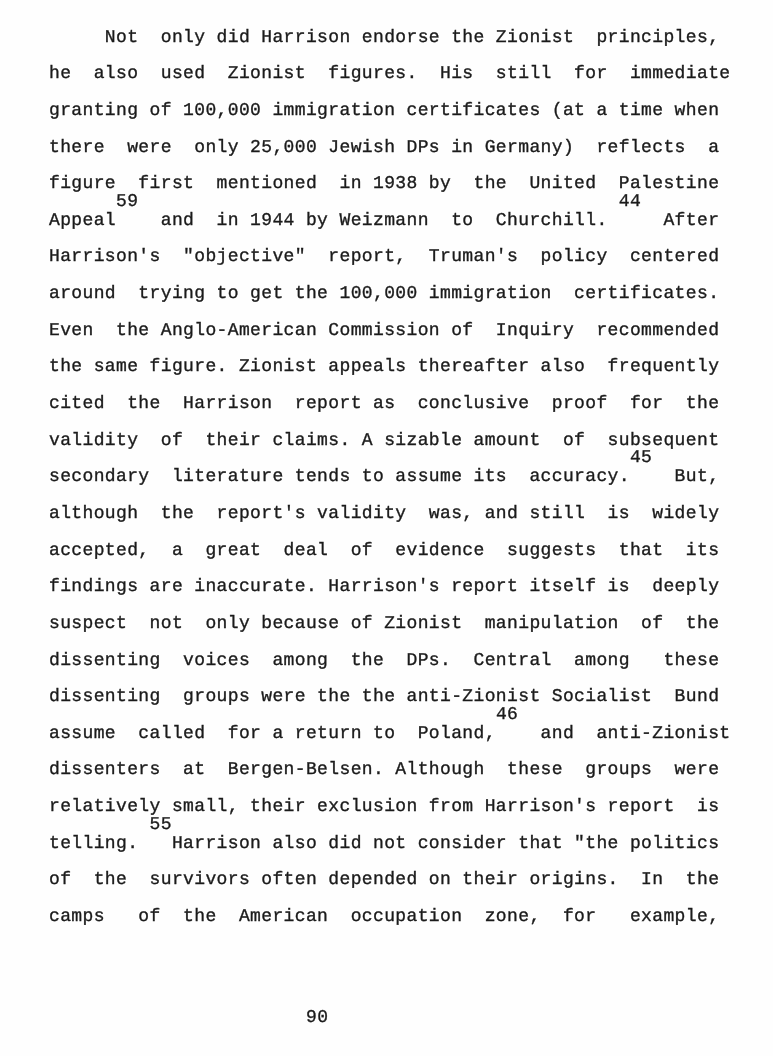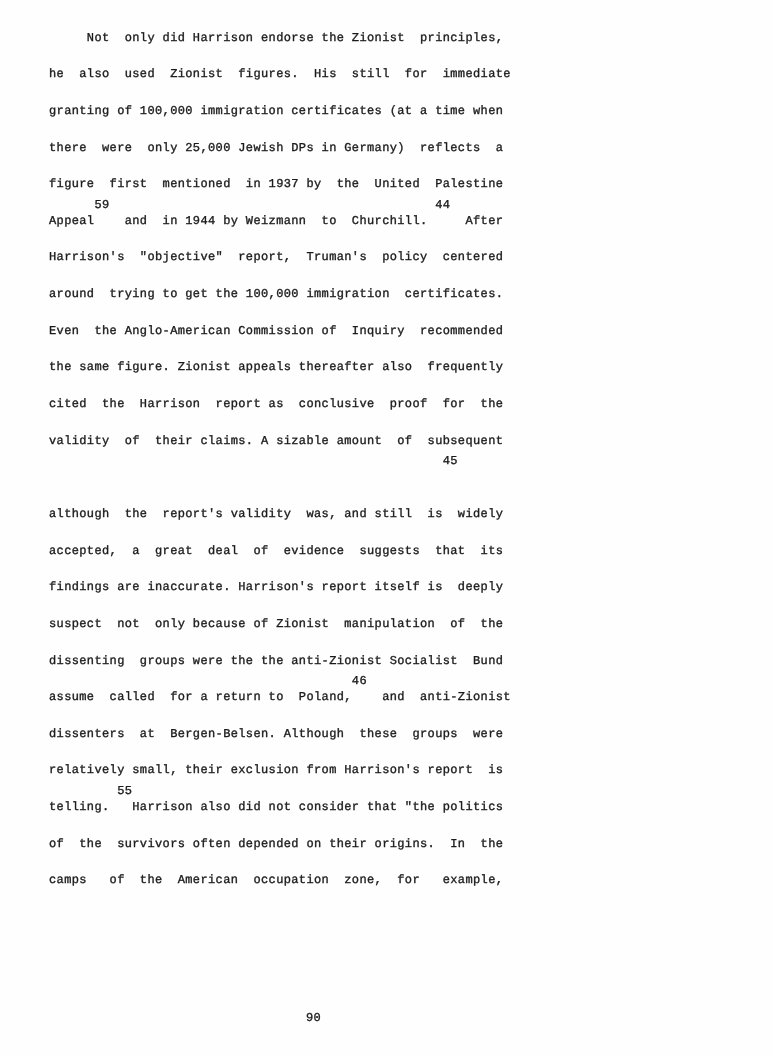--- a/index.html
+++ b/index.html
@@ -6,21 +6,21 @@
     margin: 0;
     padding: 0;
     background: #ffffff;
   }
   .page {
     position: relative;
     width: 773px;
     height: 1056px;
     overflow: hidden;
     font-family: "Liberation Mono", "DejaVu Sans Mono", monospace;
-    font-size: 12px;
+    font-size: 18px;
     letter-spacing: 0.37px;
     -webkit-text-stroke: 0.35px currentColor;
     text-rendering: geometricPrecision;
   }
   .text-block {
     position: absolute;
     left: 49px;
     top: 11px;
     width: 672px;
   }
@@ -53,33 +53,34 @@
 </style>
 </head>
 <body>
 
 <div class="page" style="color: rgb(27, 27, 27); background: rgb(254, 254, 254);">
   <div class="text-block" id="lines">
       <div class="line"><span class="main">     Not  only did Harrison endorse the Zionist  principles,</span></div>
       <div class="line"><span class="main">he  also  used  Zionist  figures.  His  still  for  immediate</span></div>
       <div class="line"><span class="main">granting of 100,000 immigration certificates (at a time when</span></div>
       <div class="line"><span class="main">there  were  only 25,000 Jewish DPs in Germany)  reflects  a</span></div>
-      <div class="line"><span class="main">figure  first  mentioned  in 1937 by  the  United  Palestine</span></div>
+      <div class="line"><span class="main">figure  first  mentioned  in 1938 by  the  United  Palestine</span></div>
       <div class="line"><div class="sup">      <span>59</span>                                           <span>44</span></div><span class="main">Appeal    and  in 1944 by Weizmann  to  Churchill.     After</span></div>
       <div class="line"><span class="main">Harrison's  "objective"  report,  Truman's  policy  centered</span></div>
       <div class="line"><span class="main">around  trying to get the 100,000 immigration  certificates.</span></div>
       <div class="line"><span class="main">Even  the Anglo-American Commission of  Inquiry  recommended</span></div>
       <div class="line"><span class="main">the same figure. Zionist appeals thereafter also  frequently</span></div>
       <div class="line"><span class="main">cited  the  Harrison  report as  conclusive  proof  for  the</span></div>
       <div class="line"><span class="main">validity  of  their claims. A sizable amount  of  subsequent</span></div>
-      <div class="line"><div class="sup">                                                    <span>45</span></div></div>
+      <div class="line"><div class="sup">                                                    <span>45</span></div><span class="main">secondary  literature tends to assume its  accuracy.    But,</span></div>
       <div class="line"><span class="main">although  the  report's validity  was, and still  is  widely</span></div>
       <div class="line"><span class="main">accepted,  a  great  deal  of  evidence  suggests  that  its</span></div>
       <div class="line"><span class="main">findings are inaccurate. Harrison's report itself is  deeply</span></div>
       <div class="line"><span class="main">suspect  not  only because of Zionist  manipulation  of  the</span></div>
+      <div class="line"><span class="main">dissenting  voices  among  the  DPs.  Central  among   these</span></div>
       <div class="line"><span class="main">dissenting  groups were the the anti-Zionist Socialist  Bund</span></div>
       <div class="line"><div class="sup">                                        <span>46</span></div><span class="main">assume  called  for a return to  Poland,    and  anti-Zionist</span></div>
       <div class="line"><span class="main">dissenters  at  Bergen-Belsen. Although  these  groups  were</span></div>
       <div class="line"><span class="main">relatively small, their exclusion from Harrison's report  is</span></div>
       <div class="line"><div class="sup">         <span>55</span></div><span class="main">telling.   Harrison also did not consider that "the politics</span></div>
       <div class="line"><span class="main">of  the  survivors often depended on their origins.  In  the</span></div>
       <div class="line"><span class="main">camps   of  the  American  occupation  zone,  for   example,</span></div>
     </div>
   <div class="footer-pagenum">90</div>
 </div>

